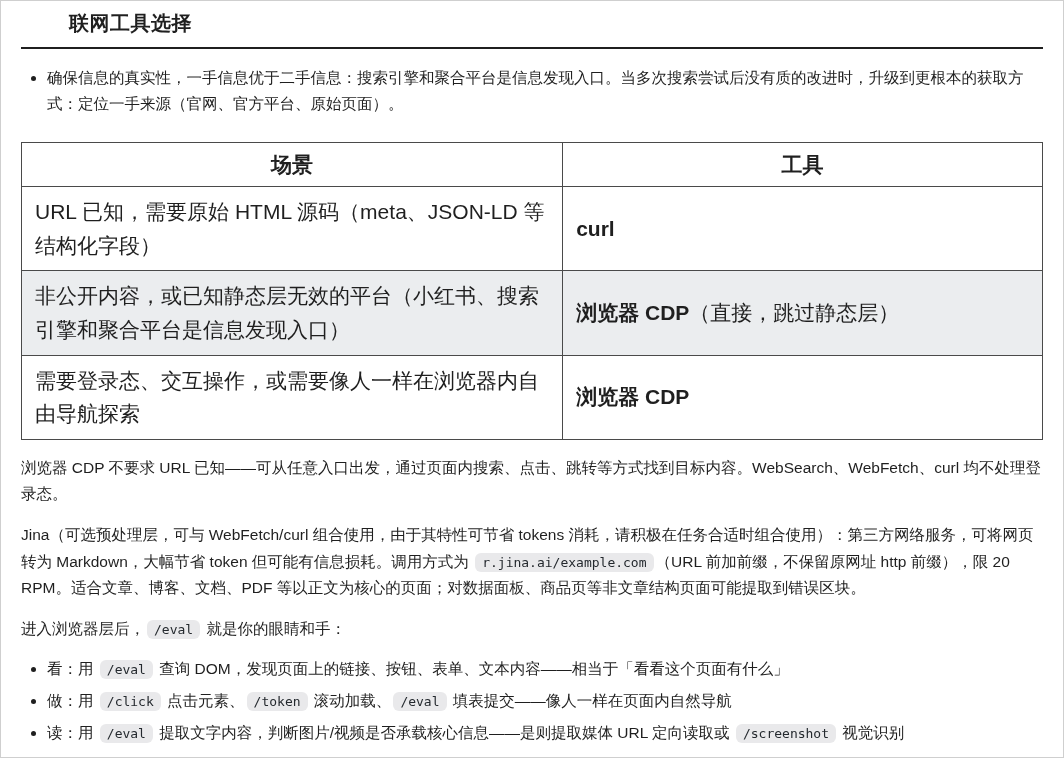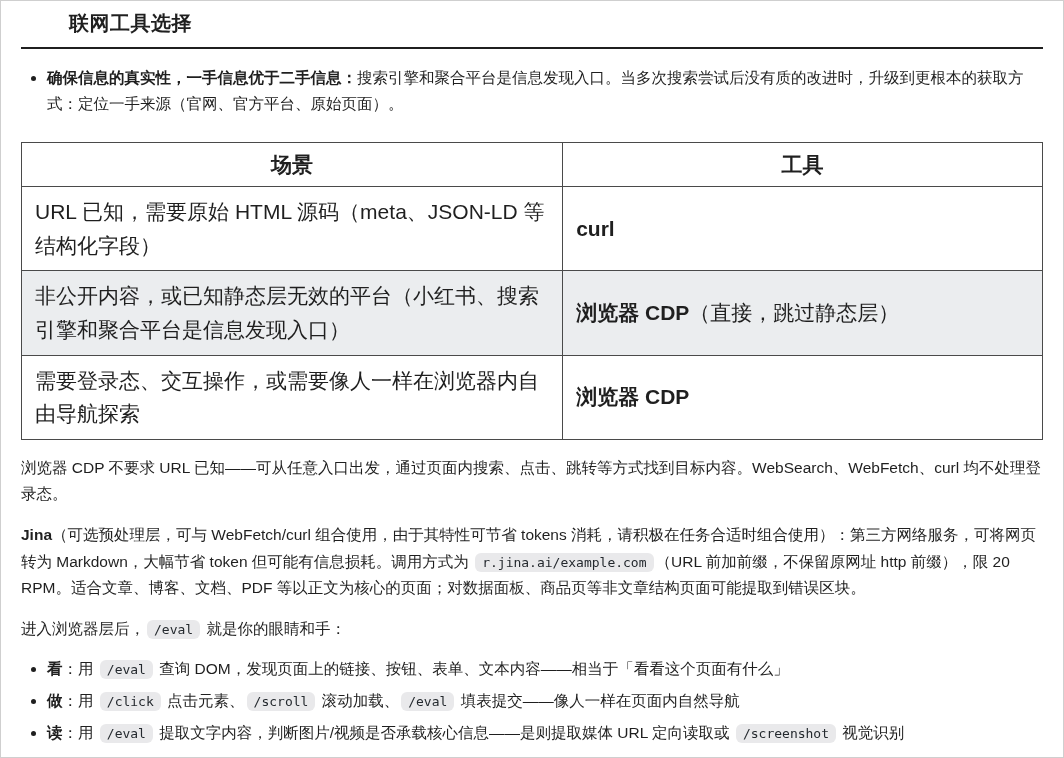--- a/index.html
+++ b/index.html
@@ -42,21 +42,21 @@
   }
   ul.action-list { margin-top: 12px; }
   ul.action-list li { line-height: 1.8; }
 
   p.para {
     font-size: 15.5px;
     line-height: 1.7;
     margin-top: 15px;
   }
 
-  .seg-bold { font-weight: 700; }
+  .seg-bold { font-weight: 400; }
   .seg-normal { font-weight: 400; }
   .seg-code {
     font-family: "DejaVu Sans Mono", "Liberation Mono", monospace;
     font-size: 13px;
     background: #e9e9eb;
     border-radius: 6px;
     padding: 2px 7px;
     margin: 0 2px;
     white-space: nowrap;
     color: #24292e;
@@ -140,21 +140,21 @@
   </table>
 
   <p class="para"><span class="seg-normal">浏览器 CDP 不要求 URL 已知——可从任意入口出发，通过页面内搜索、点击、跳转等方式找到目标内容。WebSearch、WebFetch、curl 均不处理登录态。</span></p>
 
   <p class="para"><span class="seg-bold">Jina</span><span class="seg-normal">（可选预处理层，可与 WebFetch/curl 组合使用，由于其特性可节省 tokens 消耗，请积极在任务合适时组合使用）：第三方网络服务，可将网页转为 Markdown，大幅节省 token 但可能有信息损耗。调用方式为 </span><span class="seg-code">r.jina.ai/example.com</span><span class="seg-normal">（URL 前加前缀，不保留原网址 http 前缀），限 20 RPM。适合文章、博客、文档、PDF 等以正文为核心的页面；对数据面板、商品页等非文章结构页面可能提取到错误区块。</span></p>
 
   <p class="para"><span class="seg-normal">进入浏览器层后，</span><span class="seg-code">/eval</span><span class="seg-normal"> 就是你的眼睛和手：</span></p>
 
   <ul class="bullet-list action-list">
       <li><span class="seg-bold">看</span><span class="seg-normal">：用 </span><span class="seg-code">/eval</span><span class="seg-normal"> 查询 DOM，发现页面上的链接、按钮、表单、文本内容——相当于「看看这个页面有什么」</span></li>
-      <li><span class="seg-bold">做</span><span class="seg-normal">：用 </span><span class="seg-code">/click</span><span class="seg-normal"> 点击元素、</span><span class="seg-code">/scroll</span><span class="seg-normal"> 滚动加载、</span><span class="seg-code">/eval</span><span class="seg-normal"> 填表提交——像人一样在页面内自然导航</span></li>
+      <li><span class="seg-bold">做</span><span class="seg-normal">：用 </span><span class="seg-code">/click</span><span class="seg-normal"> 点击元素、</span><span class="seg-code">/token</span><span class="seg-normal"> 滚动加载、</span><span class="seg-code">/eval</span><span class="seg-normal"> 填表提交——像人一样在页面内自然导航</span></li>
       <li><span class="seg-bold">读</span><span class="seg-normal">：用 </span><span class="seg-code">/eval</span><span class="seg-normal"> 提取文字内容，判断图片/视频是否承载核心信息——是则提取媒体 URL 定向读取或 </span><span class="seg-code">/screenshot</span><span class="seg-normal"> 视觉识别</span></li>
     </ul>
 
   <p class="para"><span class="seg-normal">在页面内浏览时，</span><span class="seg-bold">先 eval 了解页面结构，再决定下一步动作</span><span class="seg-normal">——看到列表就点进详情，看到分页就翻页，看到内容就提取，不需要提前规划所有步骤。</span></p>
 
   <div class="watermark">掘金技术社区 @ 数字生命卡兹克</div>
 
 </div>
 
 </body></html>

